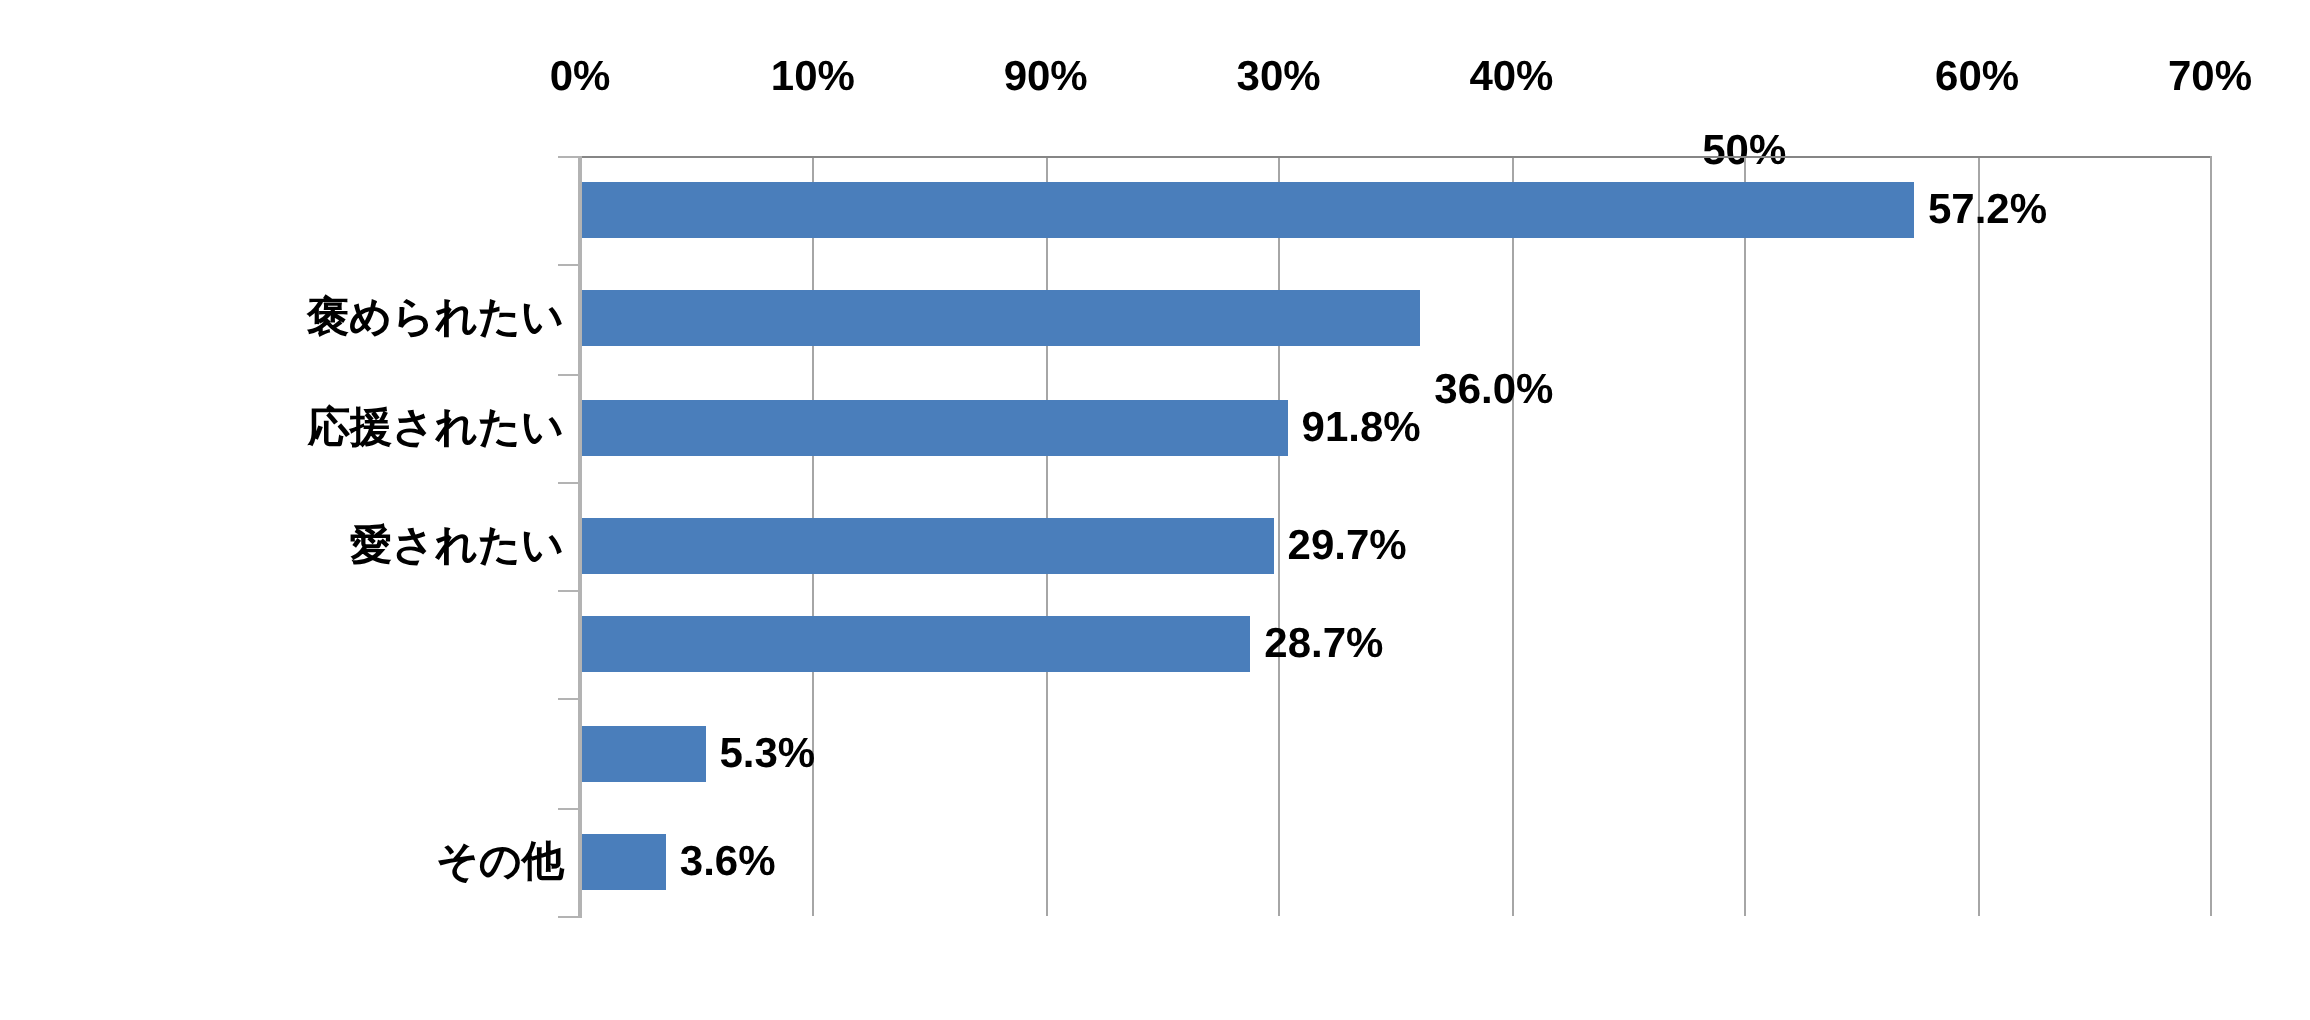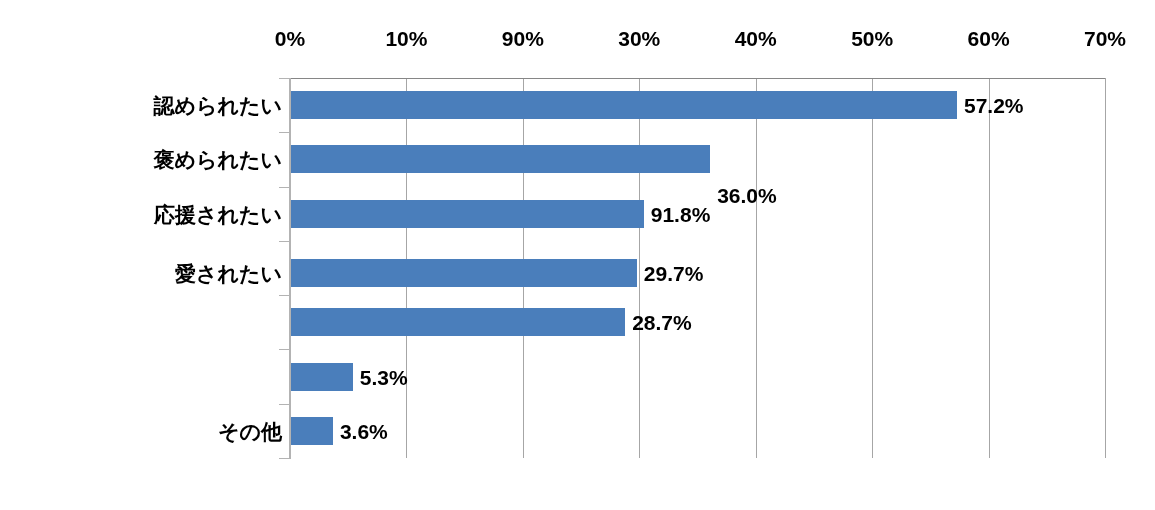--- a/index.html
+++ b/index.html
@@ -113,21 +113,21 @@
 <body>
 
 <div id="chart-root">
 
   <div id="xtick-labels">
       <div class="xtick-label" style="left: 290px;">0%</div>
       <div class="xtick-label" style="left: 406.429px;">10%</div>
       <div class="xtick-label" style="left: 522.857px;">90%</div>
       <div class="xtick-label" style="left: 639.286px;">30%</div>
       <div class="xtick-label" style="left: 755.714px;">40%</div>
-      <div class="xtick-label" style="left: 872.143px;">50%</div>
+      <div class="xtick-label" style="left: 872.143px; margin-top: 37px;">50%</div>
       <div class="xtick-label" style="left: 988.571px;">60%</div>
       <div class="xtick-label" style="left: 1105px;">70%</div>
     </div>
 
   <div id="plot-area">
       <div class="gridline" style="left: 0px; background: rgb(166, 166, 166);"></div>
       <div class="gridline" style="left: 116.429px; background: rgb(166, 166, 166);"></div>
       <div class="gridline" style="left: 232.857px; background: rgb(166, 166, 166);"></div>
       <div class="gridline" style="left: 349.286px; background: rgb(166, 166, 166);"></div>
       <div class="gridline" style="left: 465.714px; background: rgb(166, 166, 166);"></div>
@@ -145,21 +145,20 @@
       <div class="y-tick" style="top: 186.571px; background: rgb(179, 179, 179);"></div>
       <div class="y-tick" style="top: 240.857px; background: rgb(179, 179, 179);"></div>
       <div class="y-tick" style="top: 295.143px; background: rgb(179, 179, 179);"></div>
       <div class="y-tick" style="top: 349.429px; background: rgb(179, 179, 179);"></div>
       <div class="y-tick" style="top: 403.714px; background: rgb(179, 179, 179);"></div>
       <div class="y-tick" style="top: 458px; background: rgb(179, 179, 179);"></div>
     </div>
 
   <div id="cat-rows">
       <div class="cat-row" style="top: 78px; height: 54.2857px;">
-        <div class="cat-label">認められたい</div>
         <div class="bar" style="width: 665.971px; background: rgb(74, 126, 187);"></div>
         <div class="bar-value" style="left: 963.971px;">57.2%</div>
       </div>
       <div class="cat-row" style="top: 132.286px; height: 54.2857px;">
         <div class="cat-label">褒められたい</div>
         <div class="bar" style="width: 419.143px; background: rgb(74, 126, 187);"></div>
         <div class="bar-value" style="left: 717.143px; margin-top: 36px;">36.0%</div>
       </div>
       <div class="cat-row" style="top: 186.571px; height: 54.2857px;">
         <div class="cat-label">応援されたい</div>

